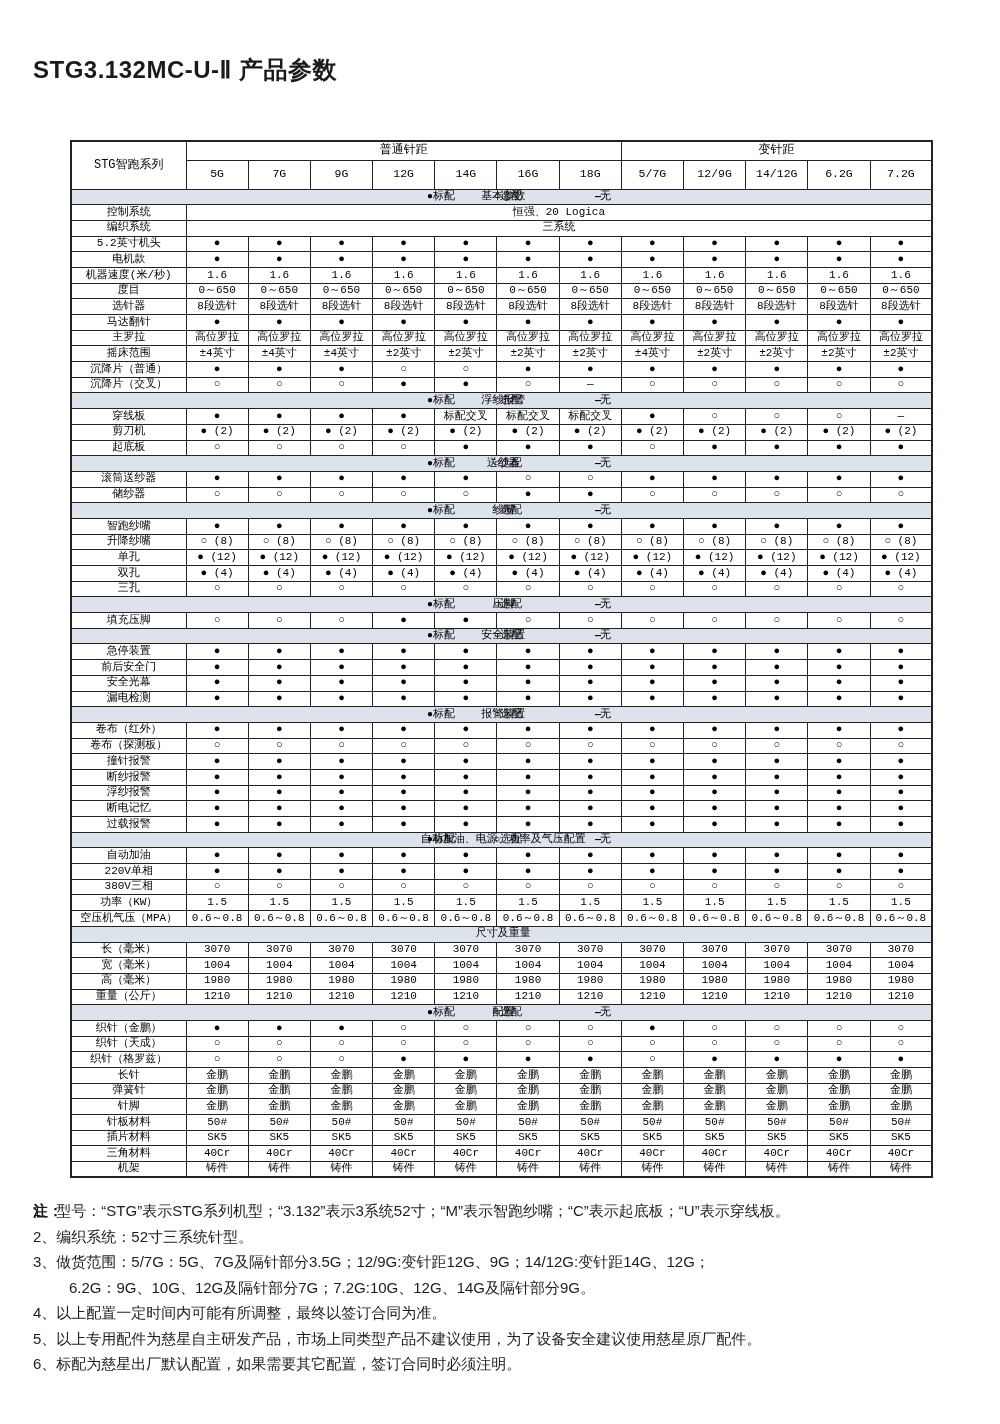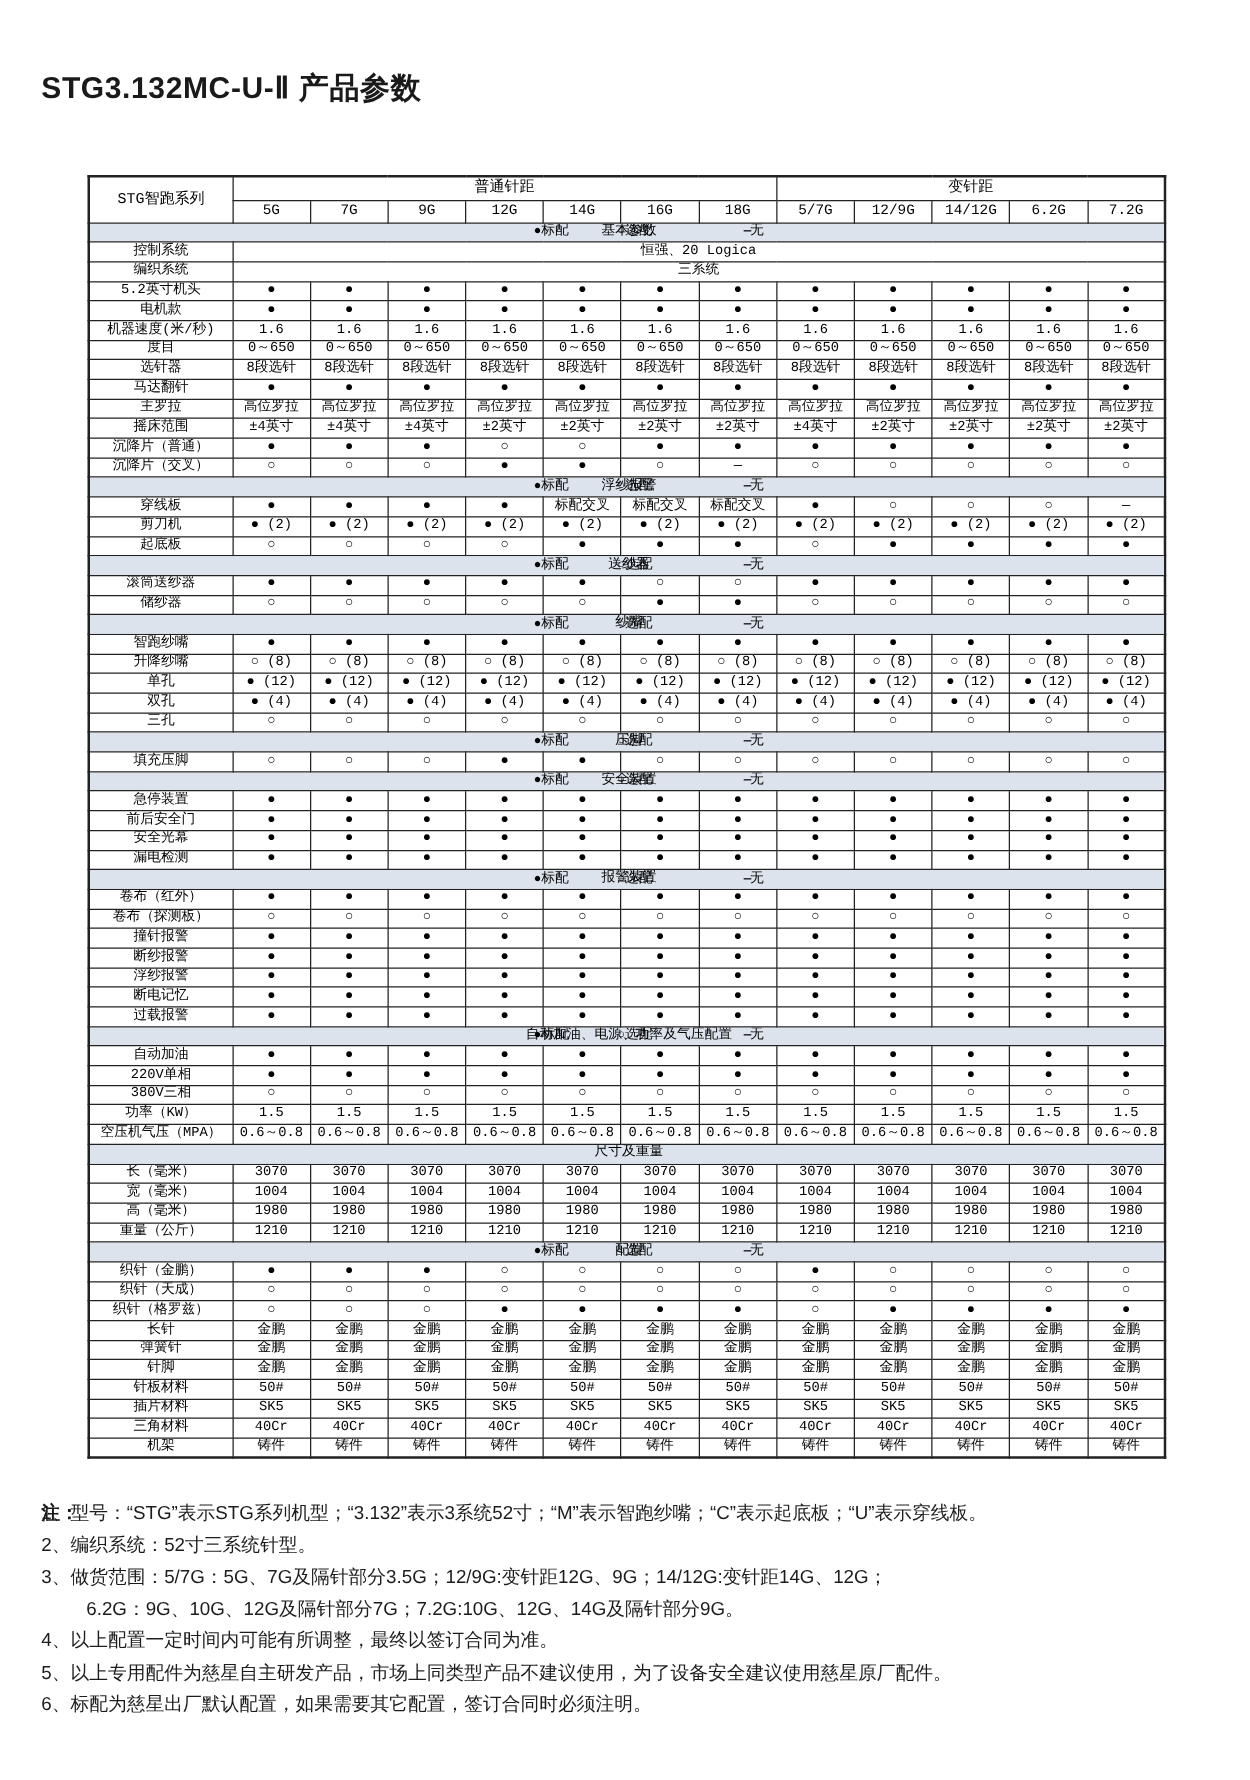--- a/index.html
+++ b/index.html
@@ -3,21 +3,21 @@
 <meta charset="utf-8">
 <style>
   html,body{margin:0;padding:0;background:#ffffff;}
   body{width:1000px;height:1424px;position:relative;font-family:"Liberation Sans",sans-serif;color:#111;}
   .page-title{position:absolute;left:33px;top:38px;font-size:24px;font-weight:bold;letter-spacing:0.5px;color:#1a1a1a;white-space:nowrap;}
   table.spec{position:absolute;left:70px;top:140px;width:861px;border-collapse:collapse;table-layout:fixed;
              font-family:Liberation Mono, monospace;border:2px solid #222;}
   table.spec th,table.spec td{border:1px solid #222;padding:0;margin:0;text-align:center;vertical-align:middle;
              font-size:11px;font-weight:normal;line-height:1.05;white-space:nowrap;overflow:hidden;color:#000;}
   tr.hdr1{height:19px;} tr.hdr1 th{font-size:12px;}
-  tr.hdr2{height:18px;} tr.hdr2 th{font-size:11.5px;}
+  tr.hdr2{height:29px;} tr.hdr2 th{font-size:11.5px;}
   th.series{font-size:12px;}
   tr.body-row{height:15.7px;}
   td.label-cell{text-align:left;padding-left:3px;}
   tr.section-row{height:15.7px;}
   td.section-td{background:#dce3ed;text-align:left;position:relative;}
   td.section-td .sec-label{padding-left:3px;font-size:11px;text-align:center;}
   .lg{position:absolute;top:50%;transform:translateY(-50%);font-size:11px;}
   .lg .sym{font-size:10px;}
   .lg1{left:355px;} .lg2{left:422px;} .lg3{left:523px;}
   .lg3 .sym{font-weight:bold;letter-spacing:-1px;}

